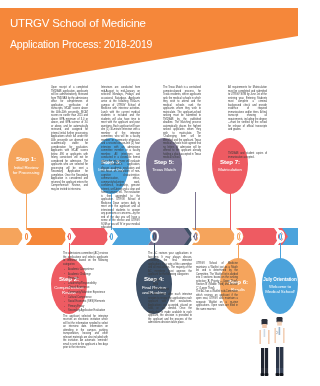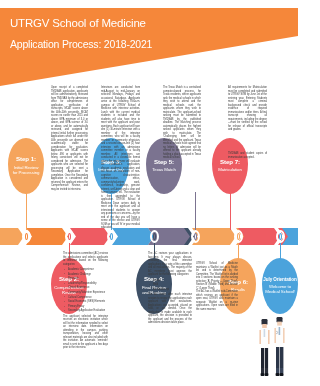--- a/index.html
+++ b/index.html
@@ -76,21 +76,21 @@
   
   .docs{position:absolute;right:4px;bottom:0px;width:42px;height:70px;}
 </style>
 </head>
 <body>
 
 <div id="canvas">
 
   <div class="header"></div>
   <div class="hdr-title">UTRGV School of Medicine</div>
-  <div class="hdr-sub">Application Process: 2018-2021</div>
+  <div class="hdr-sub">Application Process: 2018-2019</div>
 
   <div class="timeline">
     <div class="chev first" style="left:0px;width:24px;background:#F5A45C;"></div>
     <div class="chev" style="left:26px;width:42px;background:#F5873A;"></div>
     <div class="chev" style="left:70px;width:40px;background:#EE5B62;"></div>
     <div class="chev" style="left:112px;width:42px;background:#4BA3DC;"></div>
     <div class="chev" style="left:156px;width:38px;background:#3E5066;"></div>
     <div class="chev" style="left:196px;width:38px;background:#7B7390;"></div>
     <div class="chev" style="left:236px;width:40px;background:#F5A45C;"></div>
     <div class="chev" style="left:278px;width:40px;background:#EE5B62;"></div>

